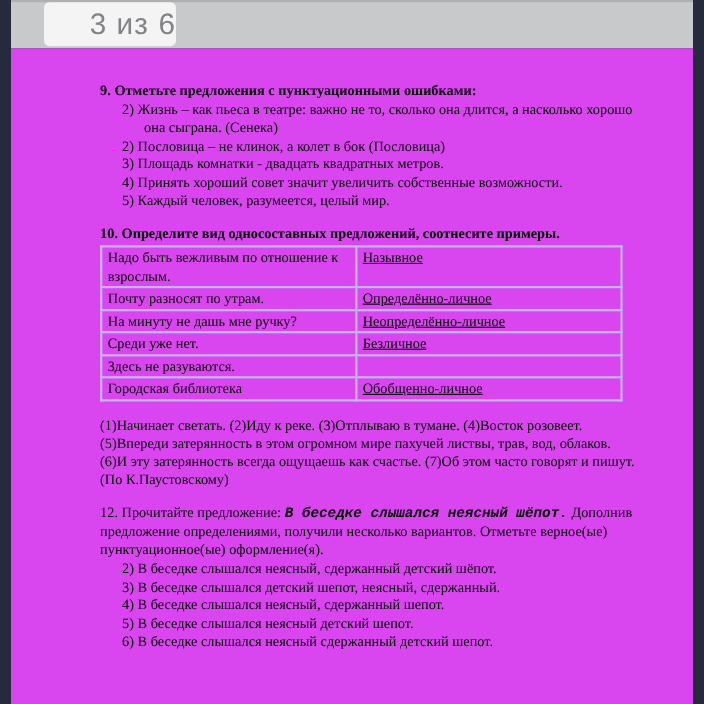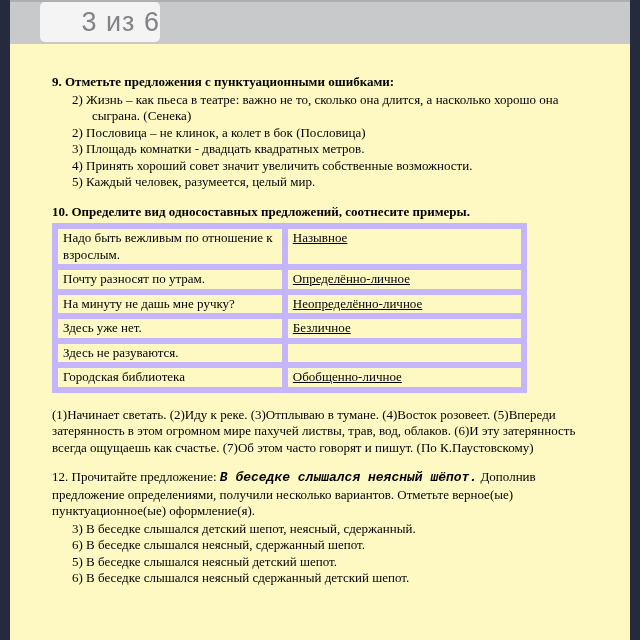--- a/index.html
+++ b/index.html
@@ -21,42 +21,42 @@
     width: 120px; height: 40px;
     background: #f4f4f4;
     border-radius: 5px;
     display: flex; align-items: center; justify-content: flex-end;
     font-family: "Liberation Sans", sans-serif;
     font-size: 27px; color: #828387;
     letter-spacing: 1px;
   }
   .page {
     position: absolute; top: 44px; left: 10px; right: 10px; bottom: 0;
-    background: #fef9c3;
+    background: #d946ef;
     box-sizing: border-box;
-    padding: 30px 50px 0 42px;
+    padding: 30px 50px 0 81px;
     color: #000;
     font-size: 13px;
     line-height: 16.5px;
   }
   .q-title { font-weight: bold; margin: 0 0 1px 0; }
   .opt {
     padding-left: 40px;
     text-indent: -20px;
     margin: 0;
   }
   table.q10 {
     border-collapse: collapse;
     width: 475px;
     margin: 3px 0 14px 0;
     font-size: 13px;
     line-height: 16.5px;
   }
   table.q10 td {
-    border: 6px solid #c4b5fd;
+    border: 2px solid #c4b5fd;
     padding: 1px 5px;
     vertical-align: top;
   }
   table.q10 td.c1 { width: 49%; }
   table.q10 td.c2 { width: 51%; text-decoration: underline; }
   .section { margin-bottom: 13px; }
   .q11-body { margin: 0; }
   .q12-intro { margin: 0 0 1px 0; }
   .bold-italic { font-weight: bold; font-style: italic; font-family: Liberation Mono, monospace; }
 </style>
@@ -89,40 +89,41 @@
       </tr>
       <tr>
         <td class="c1">Почту разносят по утрам.</td>
         <td class="c2">Определённо-личное</td>
       </tr>
       <tr>
         <td class="c1">На минуту не дашь мне ручку?</td>
         <td class="c2">Неопределённо-личное</td>
       </tr>
       <tr>
-        <td class="c1">Здесь уже нет.</td>
+        <td class="c1">Среди уже нет.</td>
         <td class="c2">Безличное</td>
       </tr>
       <tr>
         <td class="c1">Здесь не разуваются.</td>
         <td class="c2"></td>
       </tr>
       <tr>
         <td class="c1">Городская библиотека</td>
         <td class="c2">Обобщенно-личное</td>
       </tr>
     </tbody>
       </table>
   </div>
 
   <div class="section">
     <p class="q11-body">(1)Начинает светать. (2)Иду к реке. (3)Отплываю в тумане. (4)Восток розовеет. (5)Впереди затерянность в этом огромном мире пахучей листвы, трав, вод, облаков. (6)И эту затерянность всегда ощущаешь как счастье. (7)Об этом часто говорят и пишут. (По К.Паустовскому)</p>
   </div>
 
   <div>
     <p class="q12-intro"><span>12. Прочитайте предложение: </span><span class="bold-italic">В беседке слышался неясный шёпот.</span><span> Дополнив предложение определениями, получили несколько вариантов. Отметьте верное(ые) пунктуационное(ые) оформление(я).</span></p>
+    <div class="opt">2) В беседке слышался неясный, сдержанный детский шёпот.</div>
     <div class="opt">3) В беседке слышался детский шепот, неясный, сдержанный.</div>
-    <div class="opt">6) В беседке слышался неясный, сдержанный шепот.</div>
+    <div class="opt">4) В беседке слышался неясный, сдержанный шепот.</div>
     <div class="opt">5) В беседке слышался неясный детский шепот.</div>
     <div class="opt">6) В беседке слышался неясный сдержанный детский шепот.</div>
   </div>
 
 </div>
 
 </body></html>

